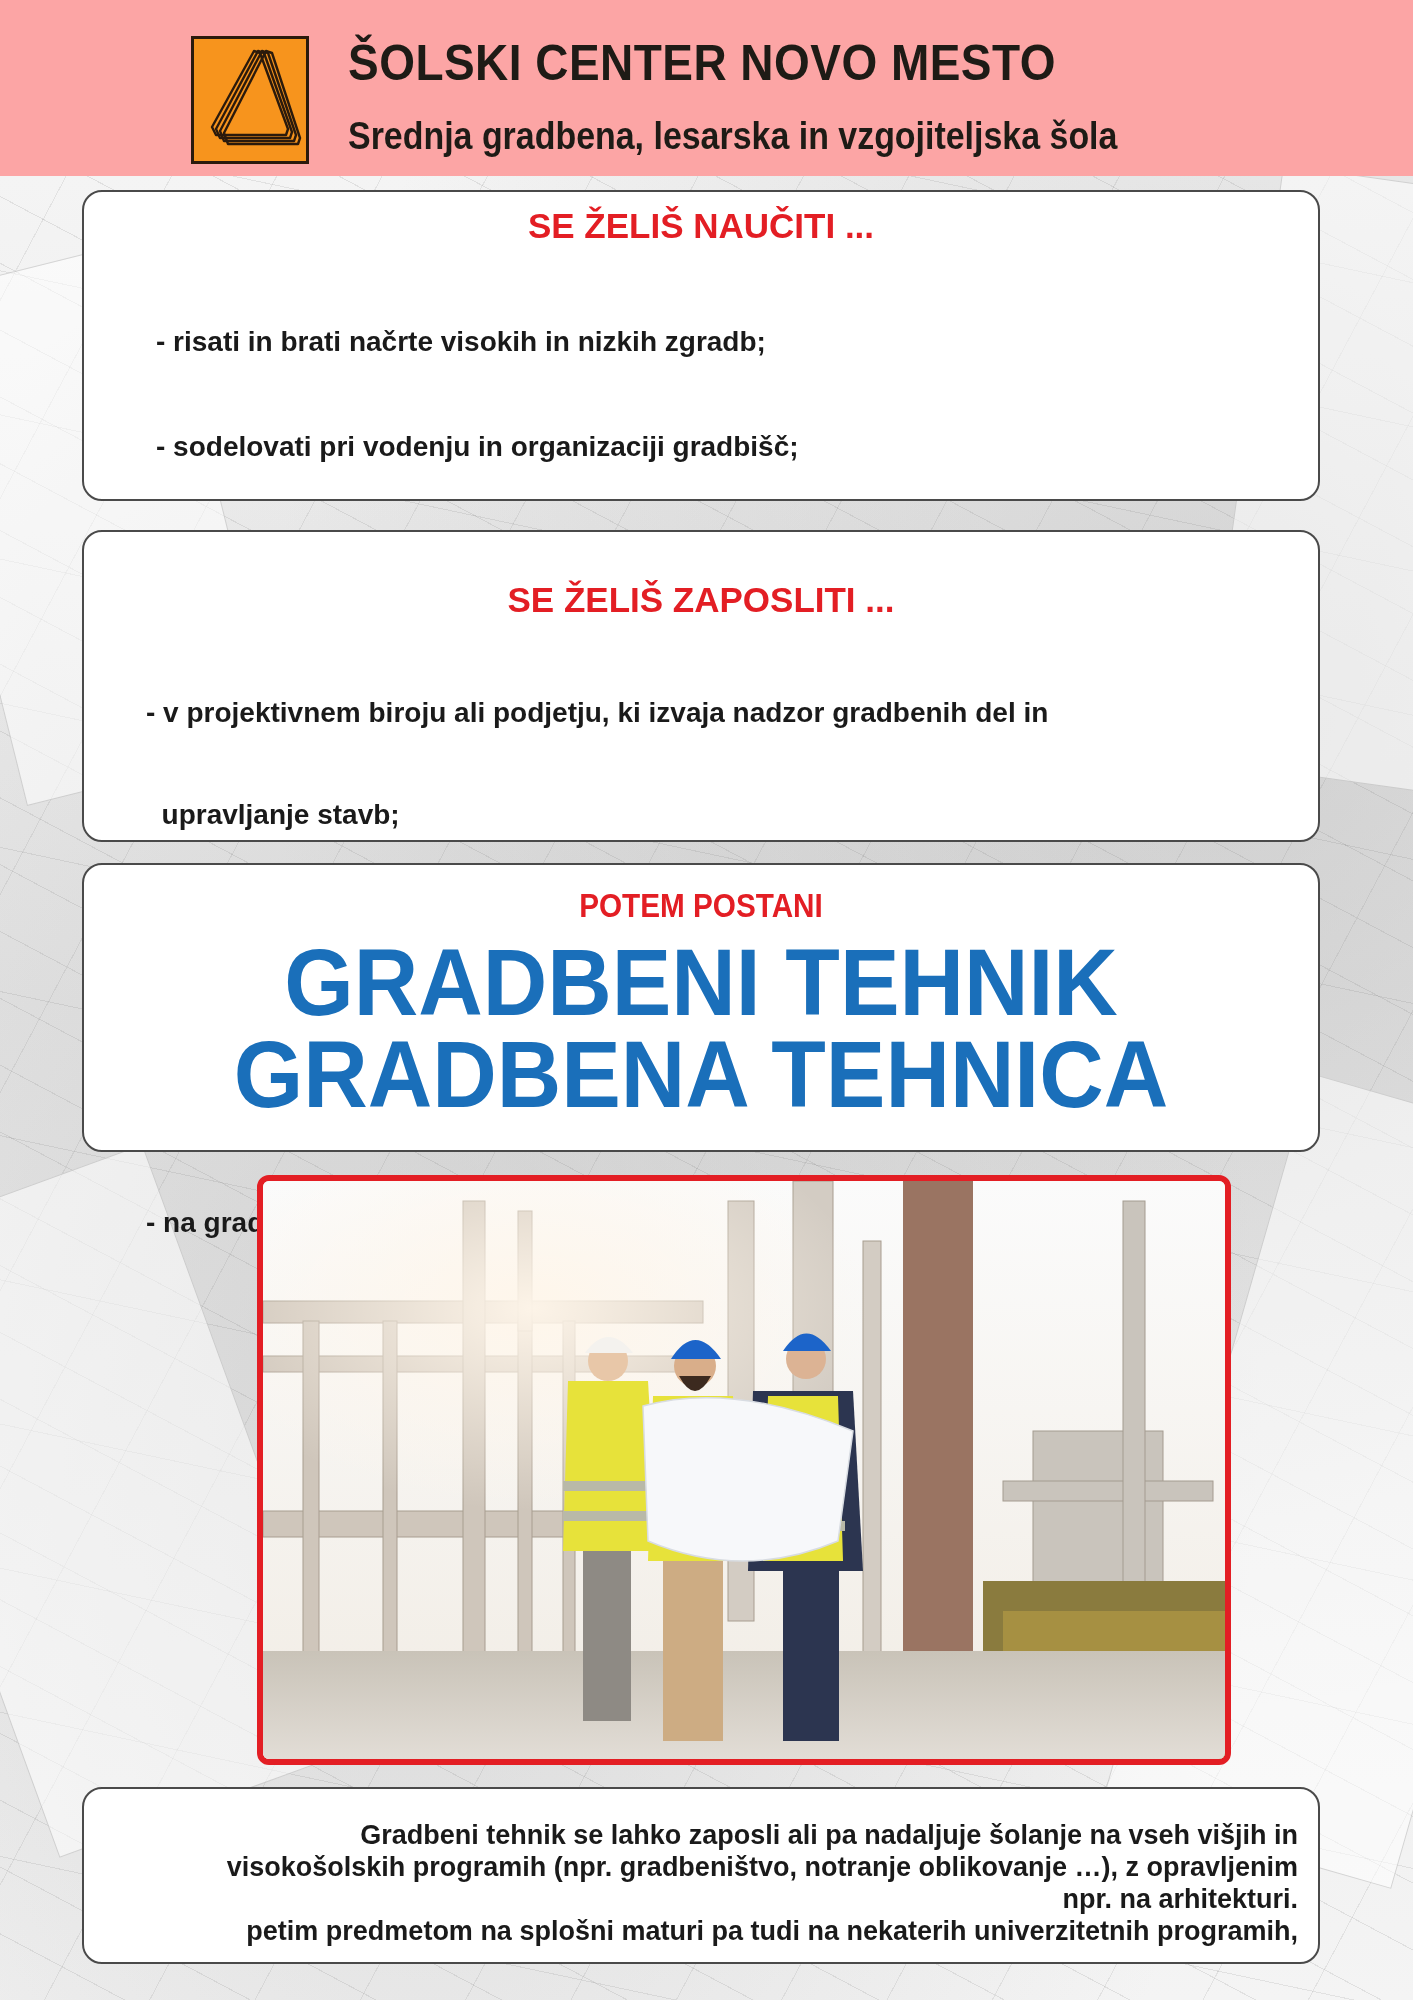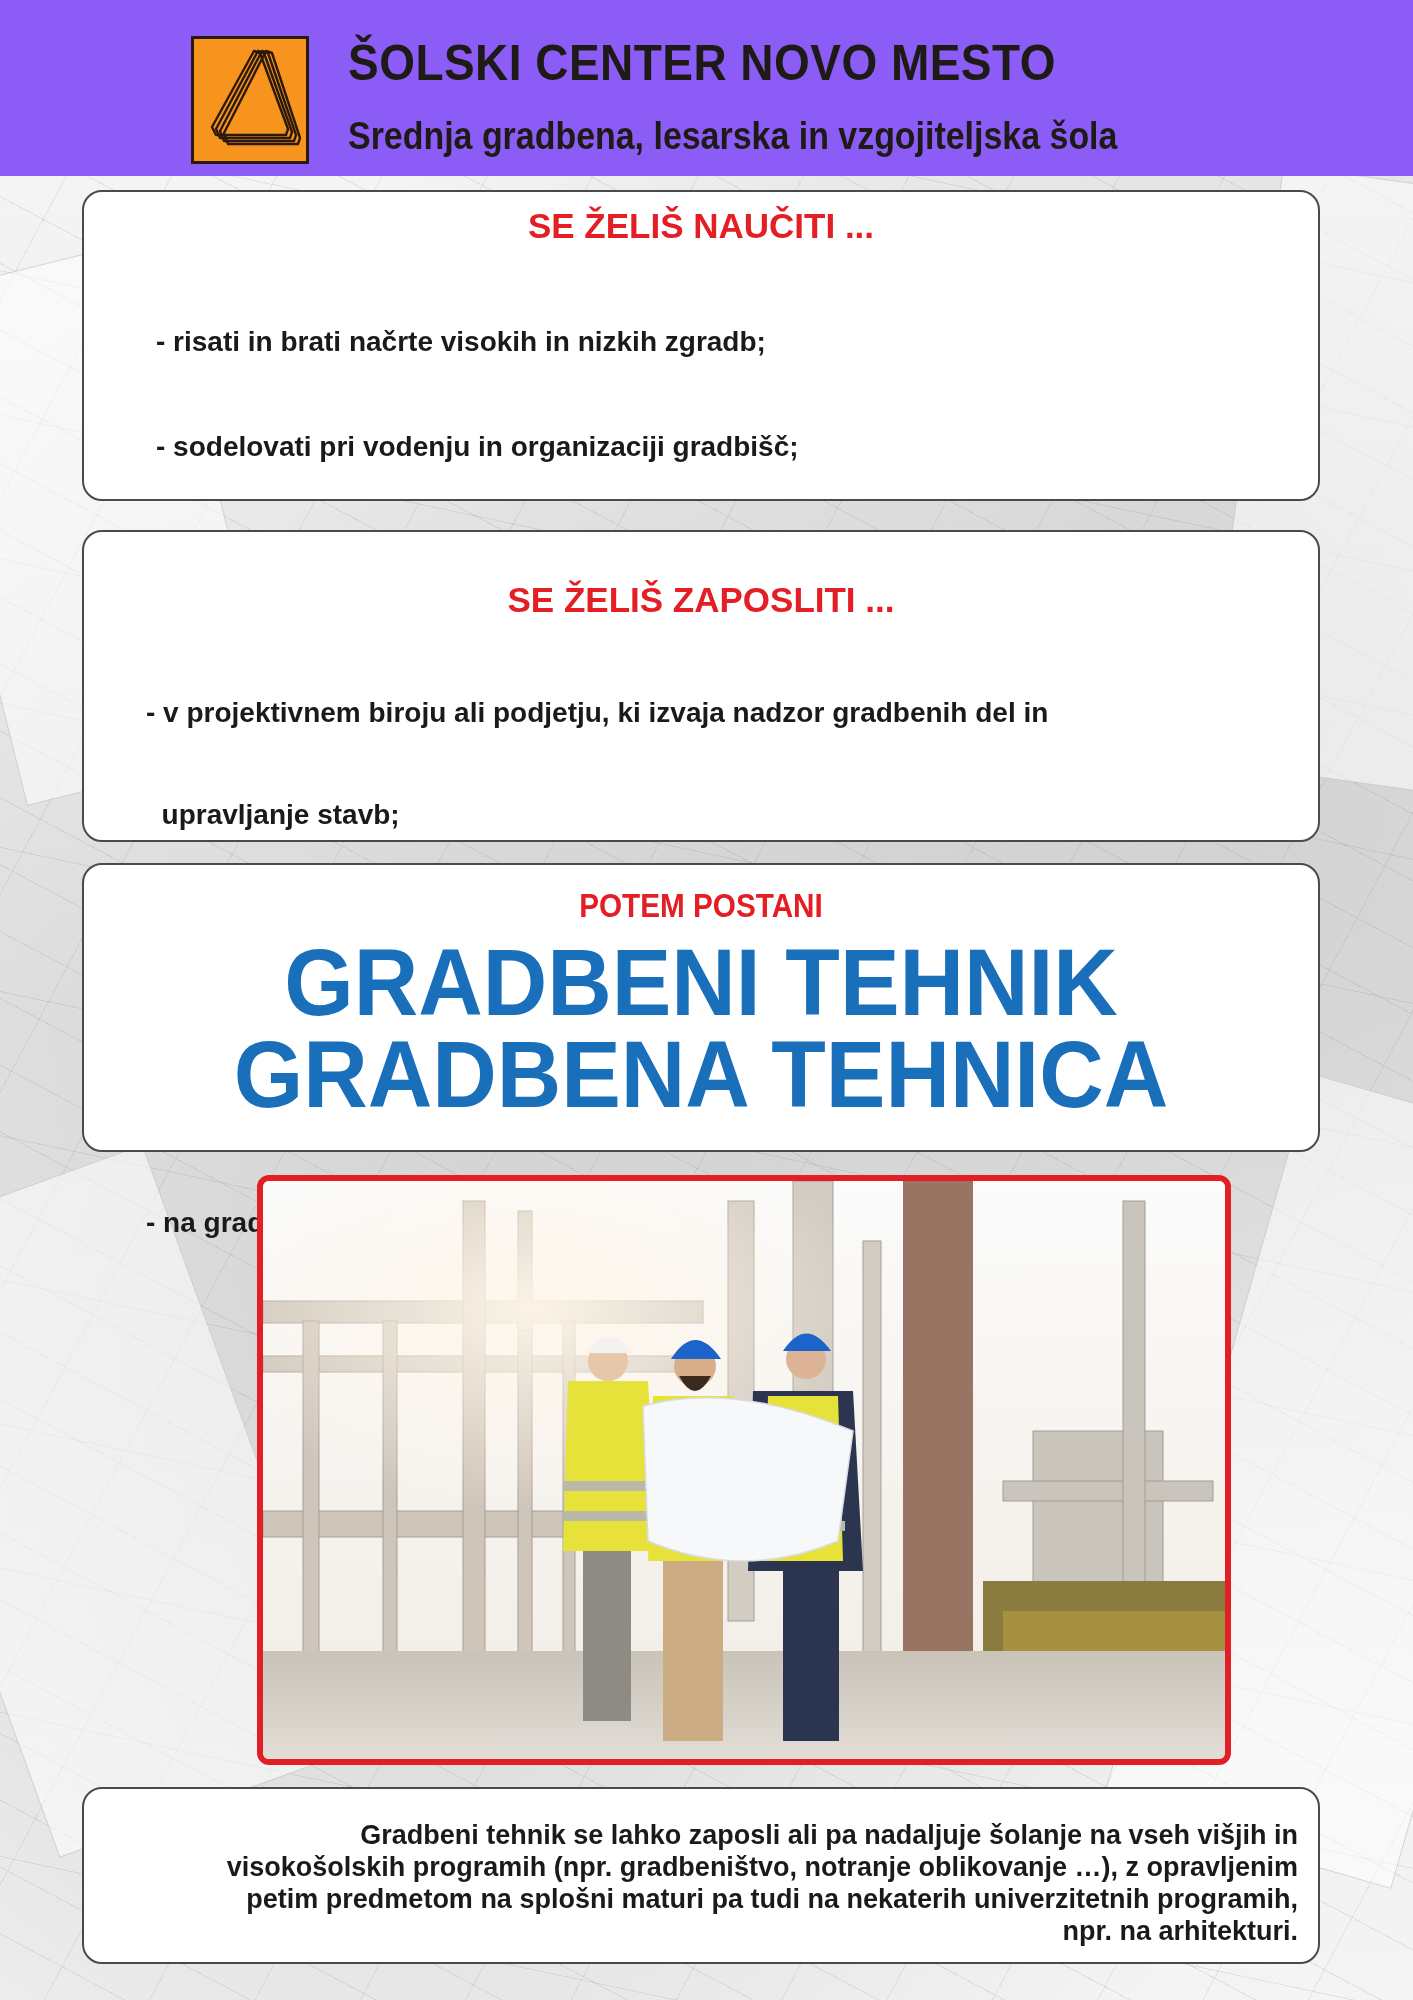--- a/index.html
+++ b/index.html
@@ -18,21 +18,21 @@
         radial-gradient(ellipse at 30% 70%, rgba(170,170,170,0.35), transparent 60%),
         radial-gradient(ellipse at 85% 35%, rgba(160,160,160,0.35), transparent 55%),
         linear-gradient(180deg, #f7f7f7 0%, #e6e6e6 50%, #f4f4f4 100%);
     }
     .bg-sheet {
       position: absolute; background: rgba(255,255,255,0.55);
       border: 1px solid rgba(140,140,140,0.35);
     }
     .header {
       position: absolute; left: 0; top: 0; width: 1413px; height: 176px;
-      background: #8b5cf6;
+      background: #fca5a5;
     }
     .logo {
       position: absolute; left: 191px; top: 36px; width: 118px; height: 128px;
       background: #f7941d; border: 3px solid #2b1a0c; box-sizing: border-box;
     }
     .logo svg { width: 100%; height: 100%; display: block; }
     .h-title {
       position: absolute; left: 348px; top: 34px;
       font-size: 50px; font-weight: bold; color: #1e1b16;
       letter-spacing: 0.5px; transform: scaleX(0.92); transform-origin: left top;
@@ -216,16 +216,16 @@
 
       <path d="M380 225 Q470 200 590 250 L575 360 Q480 400 385 360 Z" fill="#f7f8fa" stroke="#d8dce2" stroke-width="1.5"></path>
     </g>
   </svg>
 </div>
 
 <section class="box box4">
   <div class="para">
     <span>Gradbeni tehnik se lahko zaposli ali pa nadaljuje šolanje na vseh višjih in</span>
     <span>visokošolskih programih (npr. gradbeništvo, notranje oblikovanje …), z opravljenim</span>
+    <span>npr. na arhitekturi.</span>
     <span>petim predmetom na splošni maturi pa tudi na nekaterih univerzitetnih programih,</span>
-    <span>npr. na arhitekturi.</span>
   </div>
 </section>
 
 </body></html>

